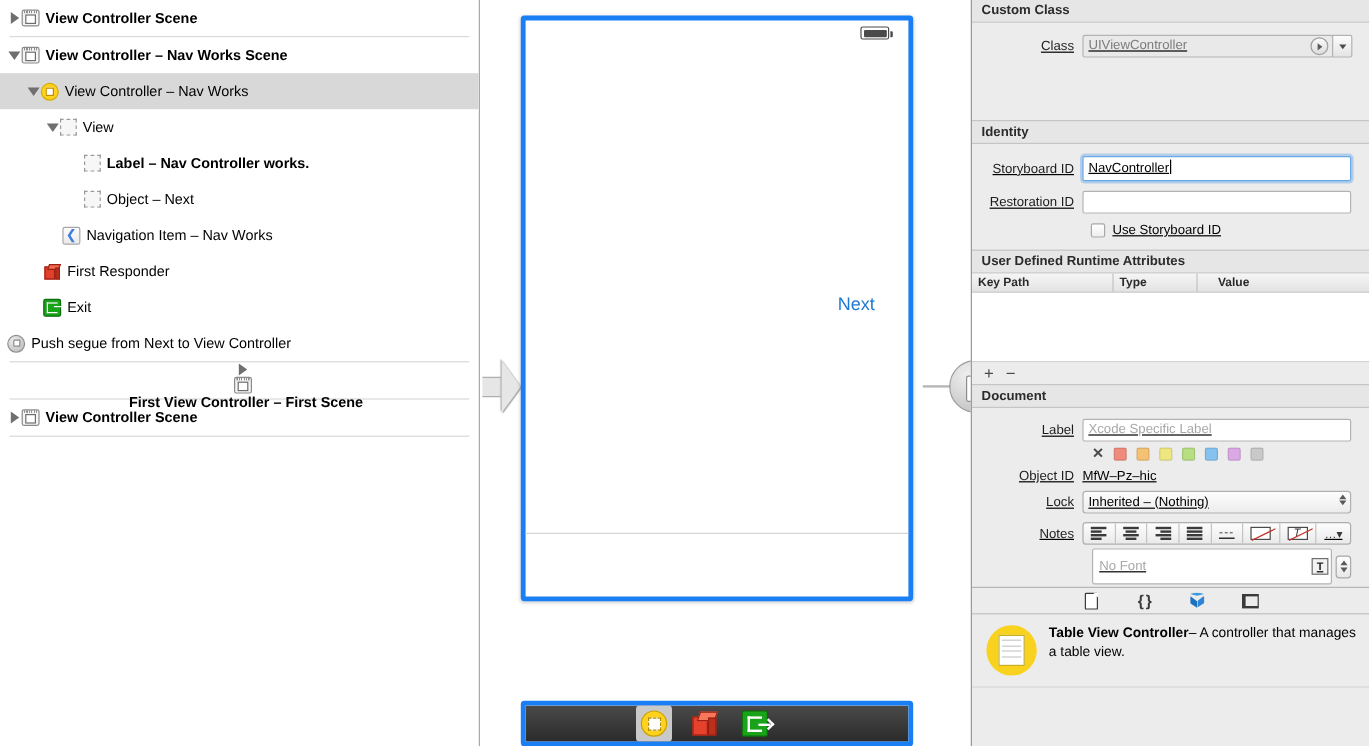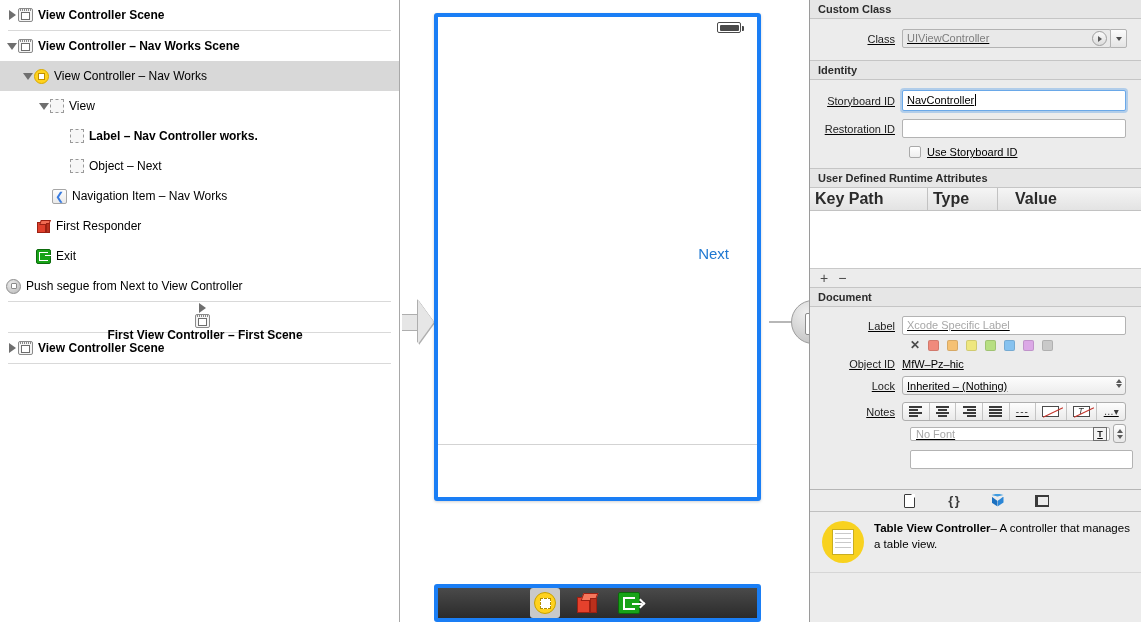--- a/index.html
+++ b/index.html
@@ -159,21 +159,21 @@
      background: linear-gradient(#fafafa,#dcdcdc); display:flex;align-items:center;justify-content:center;
      margin-left:-19px; z-index:2; position:relative; }
   .circ-arrow i { width:0;height:0;border-style:solid;border-width:3px 0 3px 4px;
      border-color: transparent transparent transparent #5a5a5a; }
 
   .cb { width: 12px; height: 12px; border:1px solid #a9a9a9; border-radius:2px;
      background: linear-gradient(#ffffff,#eeeeee); margin-right:6px; }
 
   
   .tbl-hdr { display:flex; background: linear-gradient(#f5f5f5,#e3e3e3); border-bottom:1px solid #c2c2c2;
-     font-size:16px; font-weight:bold; color:#2b2b2b;align-items:center; }
+     font-size:10px; font-weight:bold; color:#2b2b2b;align-items:center; }
   .tbl-hdr div { padding: 2px 5px; border-right:1px solid #c2c2c2; }
   .tbl-body { background:#fff; height: 58px; border-bottom:1px solid #c9c9c9; }
   .tbl-foot { display:flex; align-items:center; gap:10px; padding: 2px 10px; background:#ececec; }
   .pmbtn { font-size: 14px; color:#4a4a4a; line-height:1; }
 
   
   .swrow { display:flex; align-items:center; gap:8px; padding: 2px 0 2px 100px; }
   .sw { width: 11px; height: 11px; border-radius: 2px; border:1px solid rgba(0,0,0,.12); }
   .swx { font-size: 12px; color:#4b4b4b; font-weight:bold; line-height:1; }
 
@@ -194,21 +194,21 @@
   .align span { height:1.5px; background:#3a3a3a; display:block; }
   .align.c { align-items:center; }
   .align.r { align-items:flex-end; }
   .dash { font-size:10px; letter-spacing:1px; color:#3a3a3a; }
   .slashbox { width:17px; height:11px; border:1px solid #4a4a4a; background:#fff; position:relative; }
   .slashbox:after { content:""; position:absolute; left:-1px; top:50%; width:22px; height:1px; background:#c4342a;
      transform: rotate(-26deg); transform-origin: center; }
   .slashbox .tt { position:absolute; left:4px; top:-1px; font-size:9px; color:#333; font-style:italic; }
   .more { font-size:10px; color:#3a3a3a; }
 
-  .fontfield { flex:1 1 auto; height:14px; background:#fff; border:1px solid #b3b3b3; border-radius:2px;
+  .fontfield { flex:1 1 auto; height:30px; background:#fff; border:1px solid #b3b3b3; border-radius:2px;
      display:flex; align-items:center; padding: 0 2px 0 5px; font-size:11px; color:#a8a8a8; }
   .tbtn { margin-left:auto; width:14px; height:14px; border:1px solid #6e6e6e; background:#f3f3f3;
      font-size:9px; display:flex; align-items:center; justify-content:center; font-weight:bold; color:#222; }
   .mini-stepper { width:13px; height:19px; margin-left:3px; border:1px solid #aaa; border-radius:3px;
      background:linear-gradient(#fdfdfd,#e8e8e8); display:flex; flex-direction:column;
      align-items:center; justify-content:center; gap:2px; }
   .mini-stepper i{width:0;height:0;border-style:solid;}
   .mini-stepper i.up{border-width:0 3px 4px 3px;border-color:transparent transparent #5a5a5a transparent;}
   .mini-stepper i.dn{border-width:4px 3px 0 3px;border-color:#5a5a5a transparent transparent transparent;}
   .notesbox { height:19px; background:#fff; border:1px solid #b3b3b3; border-radius:2px; margin: 4px 8px 0 100px; }
@@ -439,21 +439,21 @@
             </span>
           <span style="width:4px"></span>
           <span class="combo-arrow">
               <i></i>
             </span>
           <span style="width:6px"></span>
         </div>
       </div>
     </div>
 
-    <div class="sect-hdr" style="border-top:1px solid #c5c5c5;">Identity</div>
+    <div class="sect-hdr" style="border-top:1px solid #c5c5c5;margin-top:40px;">Identity</div>
     <div class="panel" style="padding:6px 0 6px 0;">
       <div class="frow">
         <div class="flabel">Storyboard ID</div>
         <div class="fcontrol" style="padding-right:7px;">
           <div class="tf focus"><span>NavController</span><span class="caret"></span></div>
         </div>
       </div>
       <div class="frow">
         <div class="flabel">Restoration ID</div>
         <div class="fcontrol" style="padding-right:7px;">

